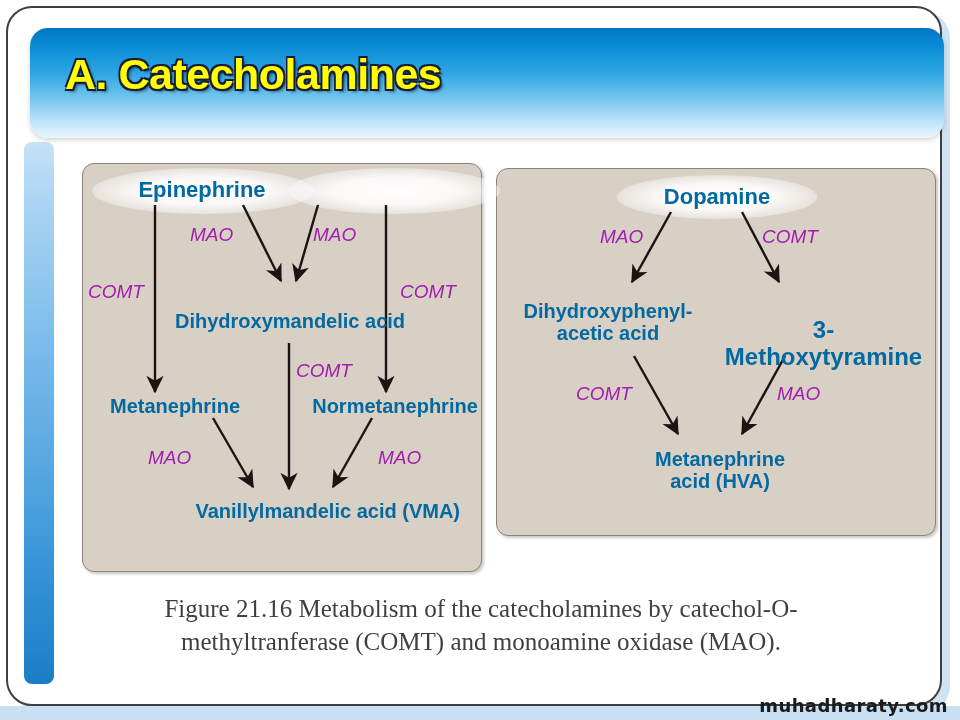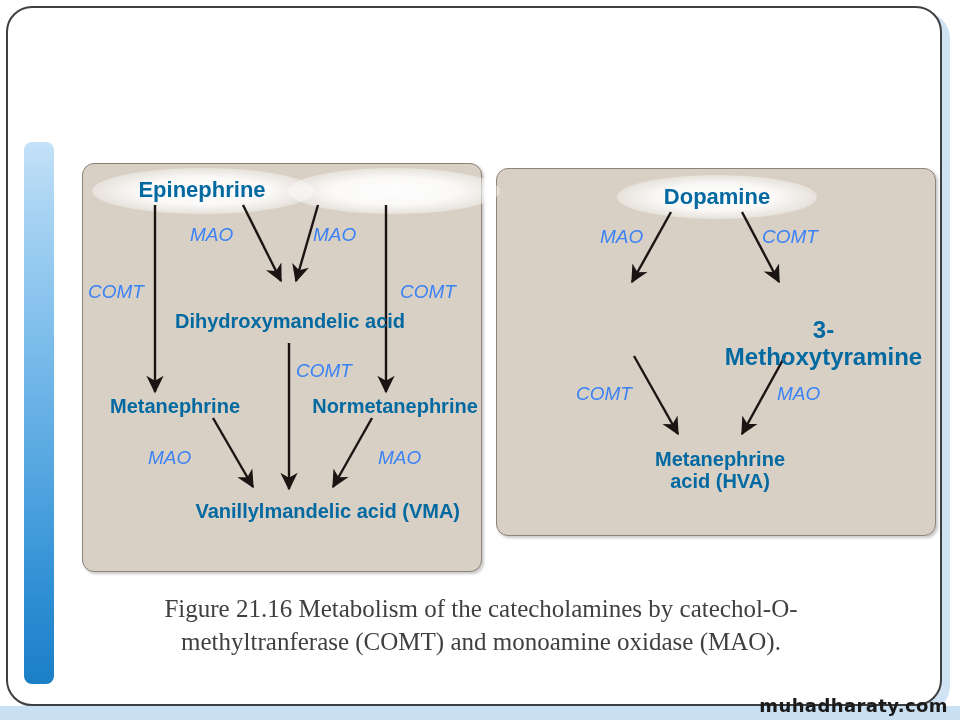--- a/index.html
+++ b/index.html
@@ -122,21 +122,21 @@
     color: #0369a1;
     text-align: center;
     line-height: 1.12;
     white-space: pre-line;
   }
   .enz {
     position: absolute;
     font-family: "Liberation Sans", sans-serif;
     font-style: italic;
     font-weight: normal;
-    color: #3b82f6;
+    color: #a21caf;
     white-space: nowrap;
   }
   
   .halo {
     position: absolute;
     border-radius: 50%;
     background: radial-gradient(ellipse at center,
         rgba(255,255,255,0.97) 0%,
         rgba(255,255,255,0.88) 42%,
         rgba(255,255,255,0.35) 72%,
@@ -181,20 +181,23 @@
   }
 </style>
 </head>
 <body>
 
 <div id="slide">
 
   <div id="frame-shadow"></div>
   <div id="slide-frame"></div>
 
+  <div id="title-banner">
+    <div id="title-text">A. Catecholamines</div>
+  </div>
 
   <div id="side-bar"></div>
 
   <div class="panel" id="panel-left"></div>
   <div class="panel" id="panel-right"></div>
 
   <svg id="figure-area" viewBox="0 0 960 720" width="960" height="720" xmlns="http://www.w3.org/2000/svg">
     <defs>
       <marker id="ah" markerWidth="10" markerHeight="10" refX="7.4" refY="4" orient="auto" markerUnits="strokeWidth">
         <path d="M0.6,0.4 L8,4 L0.6,7.6 L2.7,4 Z" fill="#1a1512"></path>
@@ -246,20 +249,22 @@
   <div class="enz" style="left:296px; top:360px; font-size:19px; z-index:5;">COMT</div>
 
   <div class="enz" style="left:148px; top:447px; font-size:19px; z-index:5;">MAO</div>
 
   <div class="enz" style="left:378px; top:447px; font-size:19px; z-index:5;">MAO</div>
 
   <div class="halo" style="left:617px; top:175px; width:200px; height:44px;"></div>
 
   <div class="node" style="left:617px; top:185px; width:200px; font-size:22px; z-index:5;">Dopamine</div>
 
+  <div class="node" style="left:508px; top:300px; width:200px; font-size:20px; z-index:5;">Dihydroxyphenyl-
+acetic acid</div>
 
   <div class="node" style="left:716px; top:317px; width:215px; font-size:24px; z-index:5;">3-Methoxytyramine</div>
 
   <div class="node" style="left:620px; top:448px; width:200px; font-size:20px; z-index:5;">Metanephrine
 acid (HVA)</div>
 
   <div class="enz" style="left:600px; top:226px; font-size:19px; z-index:5;">MAO</div>
 
   <div class="enz" style="left:762px; top:226px; font-size:19px; z-index:5;">COMT</div>
 

